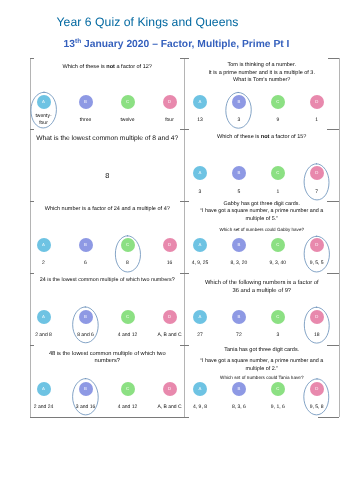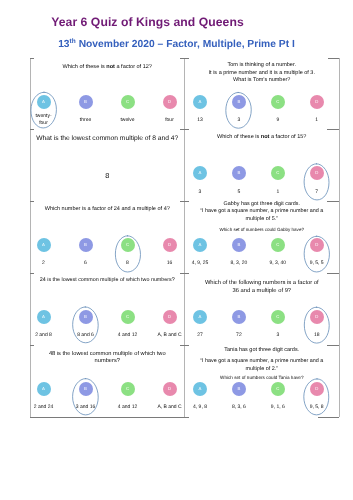--- a/index.html
+++ b/index.html
@@ -1,21 +1,21 @@
 <!DOCTYPE html>
 <html><head>
 <meta charset="utf-8">
 <style>
   html,body{margin:0;padding:0;background:#ffffff;}
   body{width:353px;height:500px;font-family:"Liberation Sans",sans-serif;overflow:hidden;
        -webkit-font-smoothing:antialiased;text-rendering:geometricPrecision;}
   .page{position:relative;width:353px;height:500px;background:#fff;}
 
   .title{position:absolute;left:0;top:14.5px;width:295px;text-align:center;
-         font-size:12.2px;font-weight:bold;color:#701a75;letter-spacing:0.05px;}
+         font-size:12.2px;font-weight:normal;color:#0369a1;letter-spacing:0.05px;}
   .subtitle{position:absolute;left:0;top:38.6px;width:353px;text-align:center;
             font-size:10.25px;font-weight:bold;color:#3560BD;letter-spacing:0.02px;}
   .subtitle sup{font-size:6.5px;vertical-align:super;line-height:0;}
 
   .grid{position:absolute;left:30px;top:57.5px;width:309px;height:359px;}
 
   
   .vline{position:absolute;width:0;border-left:0.8px solid #b4b4b4;top:0;height:359px;}
   .vline.l{left:0;}
   .vline.m{left:154px;}
@@ -36,21 +36,21 @@
        font-size:4.3px;line-height:14.2px;text-align:center;font-weight:normal;}
   .olabel{position:absolute;left:0;width:100%;font-size:5.0px;color:#0d0d0d;line-height:6.9px;white-space:pre-line;top:0;transform:translateY(-50%);}
   .ring{position:absolute;pointer-events:none;}
 </style>
 </head>
 <body>
 
 <div class="page">
   <div class="title">Year 6 Quiz of Kings and Queens</div>
   <div class="subtitle">
-    <span>13</span><sup>th</sup><span> November 2020 – Factor, Multiple, Prime Pt I</span>
+    <span>13</span><sup>th</sup><span> January 2020 – Factor, Multiple, Prime Pt I</span>
   </div>
   <div class="grid">
     <div class="vline l"></div>
     <div class="vline m"></div>
     <div class="vline r"></div>
     <div id="ticks">
         <div class="tick" style="left: 0px; top: 71.8px; width: 3.5px;"></div>
         <div class="tick" style="left: 150px; top: 71.8px; width: 9px;"></div>
         <div class="tick" style="left: 297px; top: 71.8px; width: 12px;"></div>
         <div class="tick" style="left: 0px; top: 143.6px; width: 3.5px;"></div>

